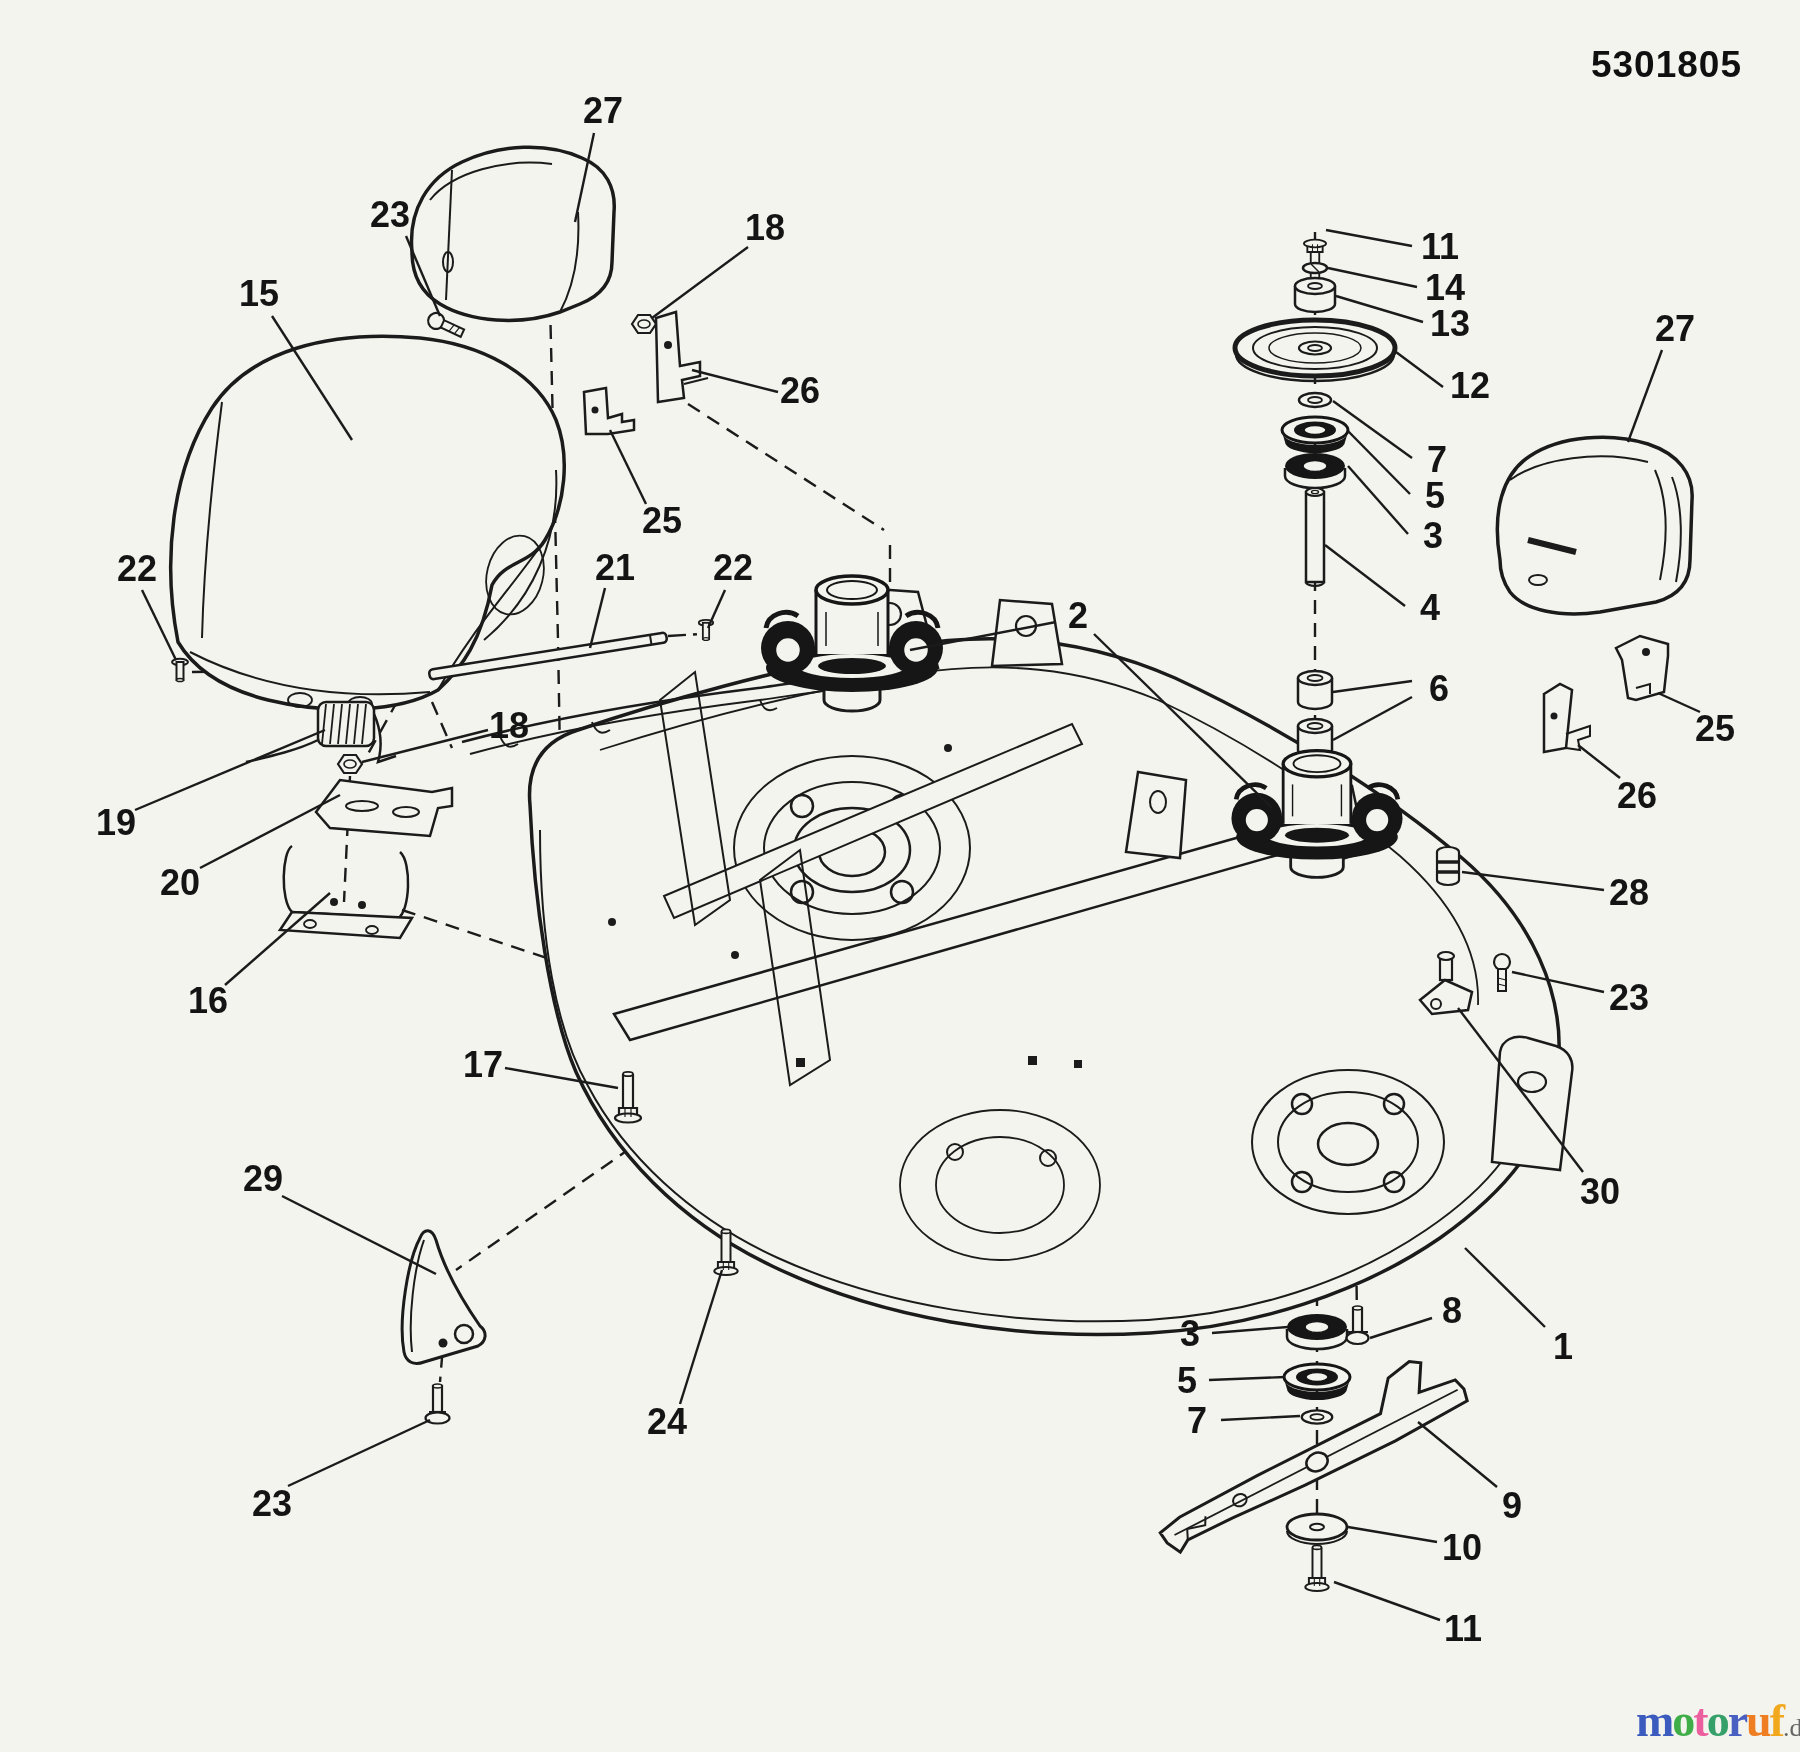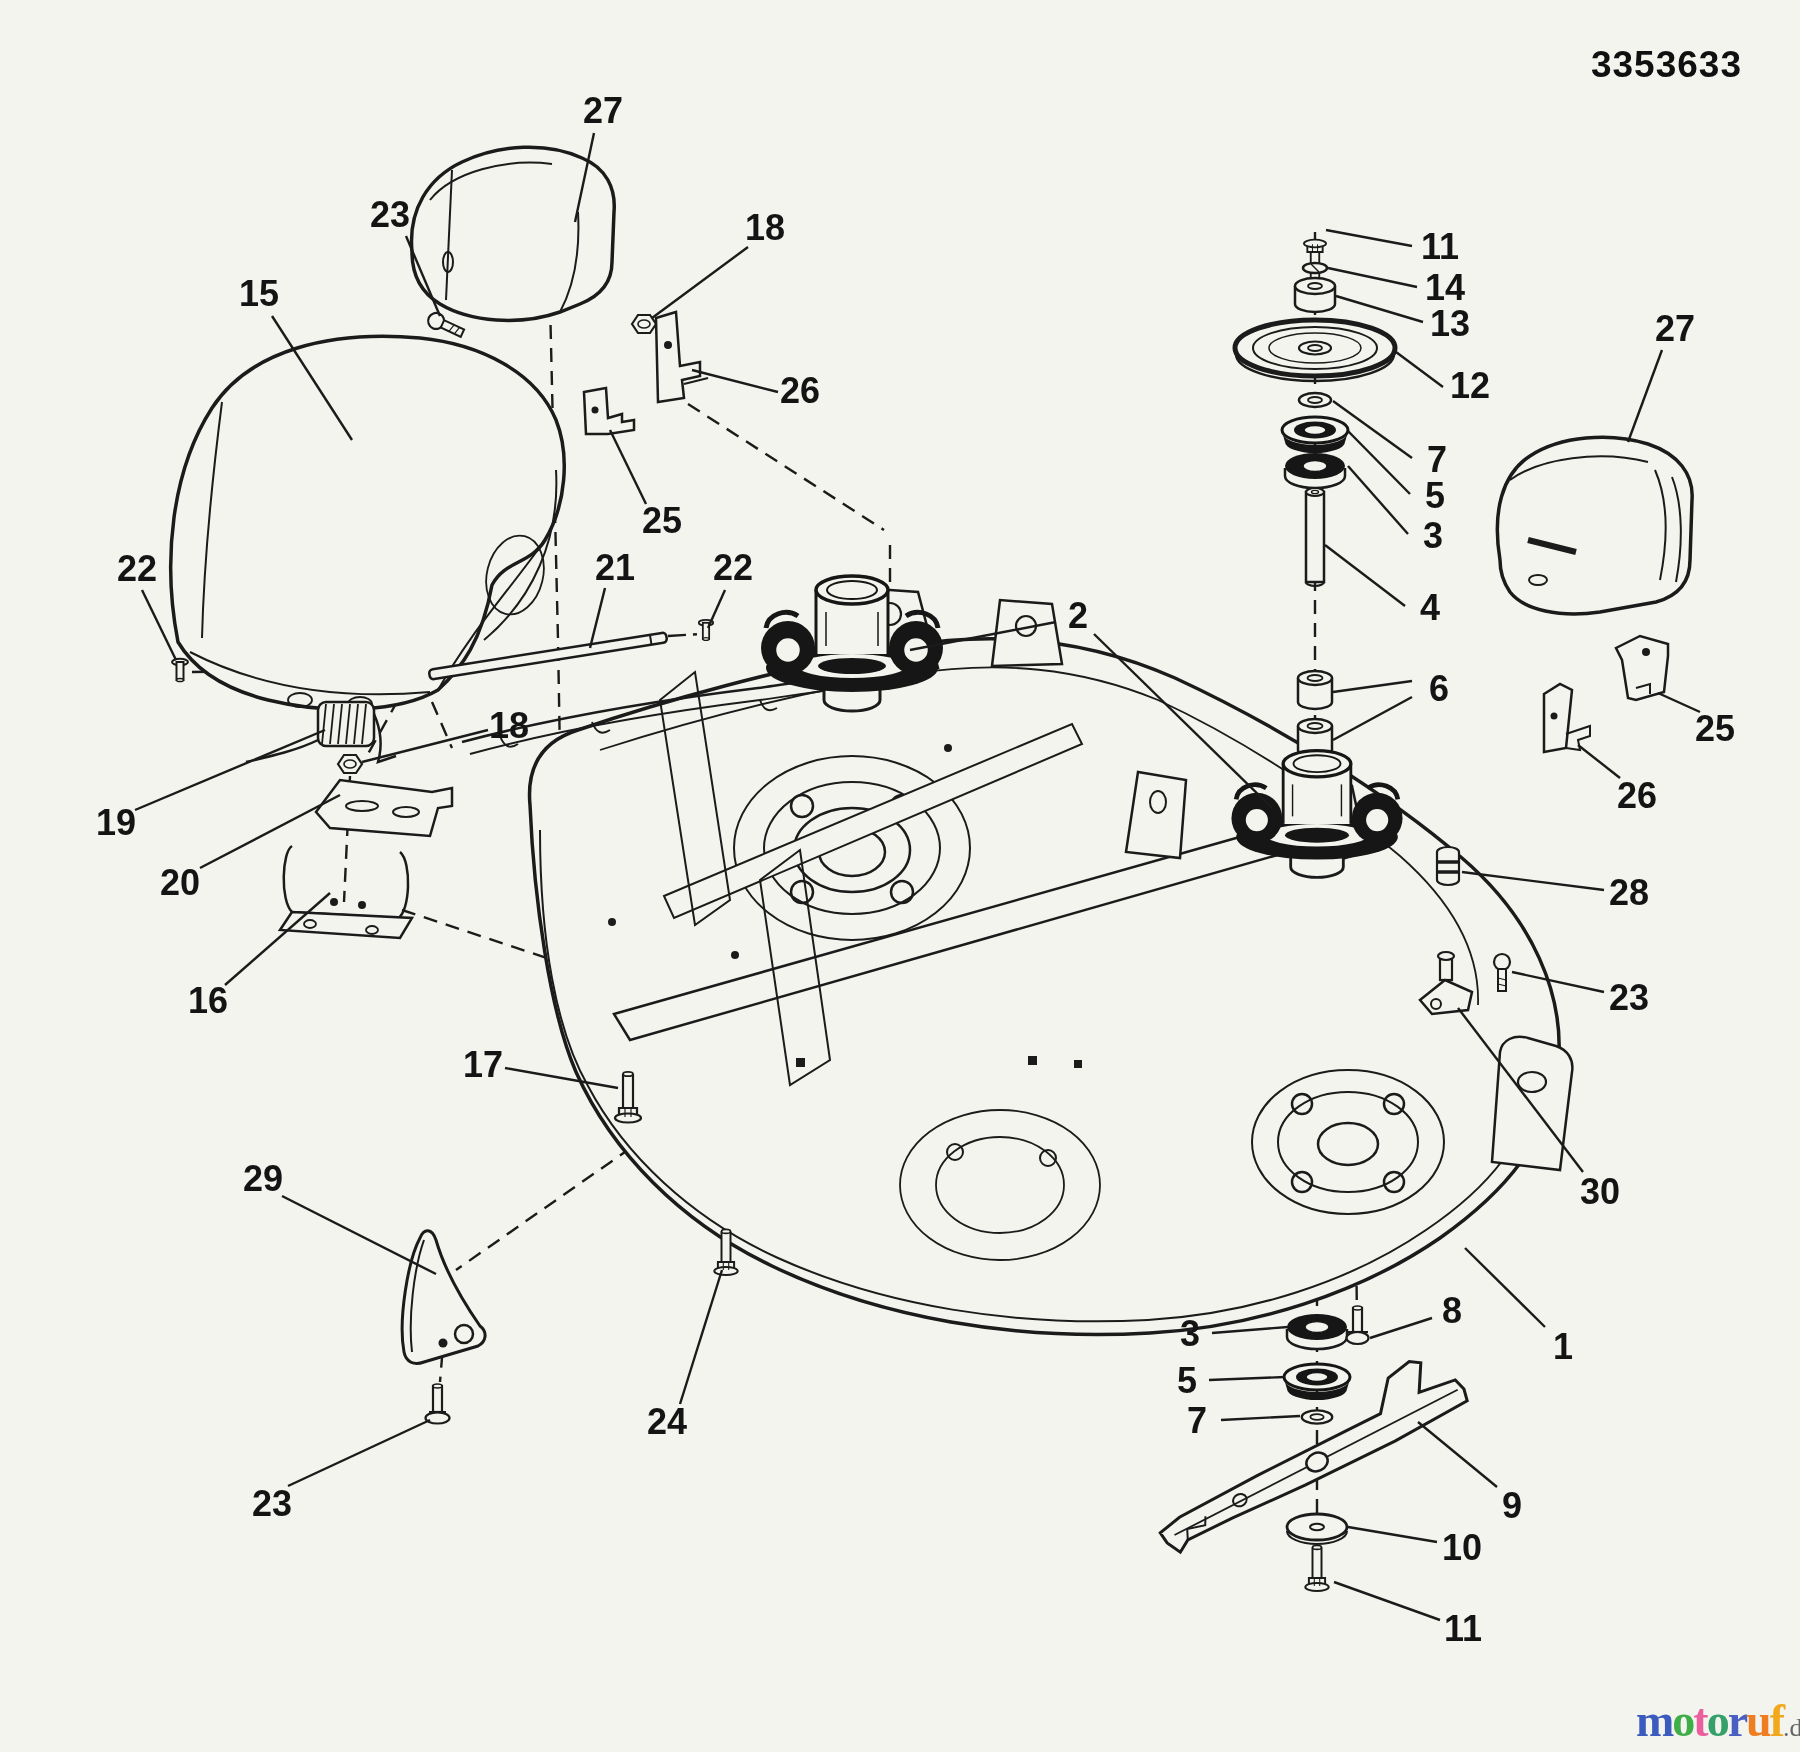--- a/index.html
+++ b/index.html
@@ -479,17 +479,17 @@
         <text x="1512" y="1505" class="callout-text" text-anchor="middle" dominant-baseline="central">9</text>
         <line x1="1437" y1="1542" x2="1348" y2="1527" stroke="#1b1b1b" stroke-width="2.4"></line>
         <text x="1462" y="1547" class="callout-text" text-anchor="middle" dominant-baseline="central">10</text>
         <line x1="288" y1="1486" x2="430" y2="1420" stroke="#1b1b1b" stroke-width="2.4"></line>
         <text x="272" y="1503" class="callout-text" text-anchor="middle" dominant-baseline="central">23</text>
         <line x1="1440" y1="1620" x2="1334" y2="1582" stroke="#1b1b1b" stroke-width="2.4"></line>
         <text x="1463" y="1628" class="callout-text" text-anchor="middle" dominant-baseline="central">11</text>
       </g>
 </svg>
 
-<div class="part-number">3353633</div>
+<div class="part-number">5301805</div>
 
 <div class="watermark" id="watermark"><span style="color: rgb(59, 91, 191);">m</span><span style="color: rgb(63, 174, 73);">o</span><span style="color: rgb(236, 95, 159);">t</span><span style="color: rgb(53, 160, 106);">o</span><span style="color: rgb(74, 95, 194);">r</span><span style="color: rgb(239, 126, 34);">u</span><span style="color: rgb(242, 168, 29);">f</span><span class="suffix" style="color: rgb(102, 102, 102);">.de</span></div>
 
 </div>
 
 </body></html>

